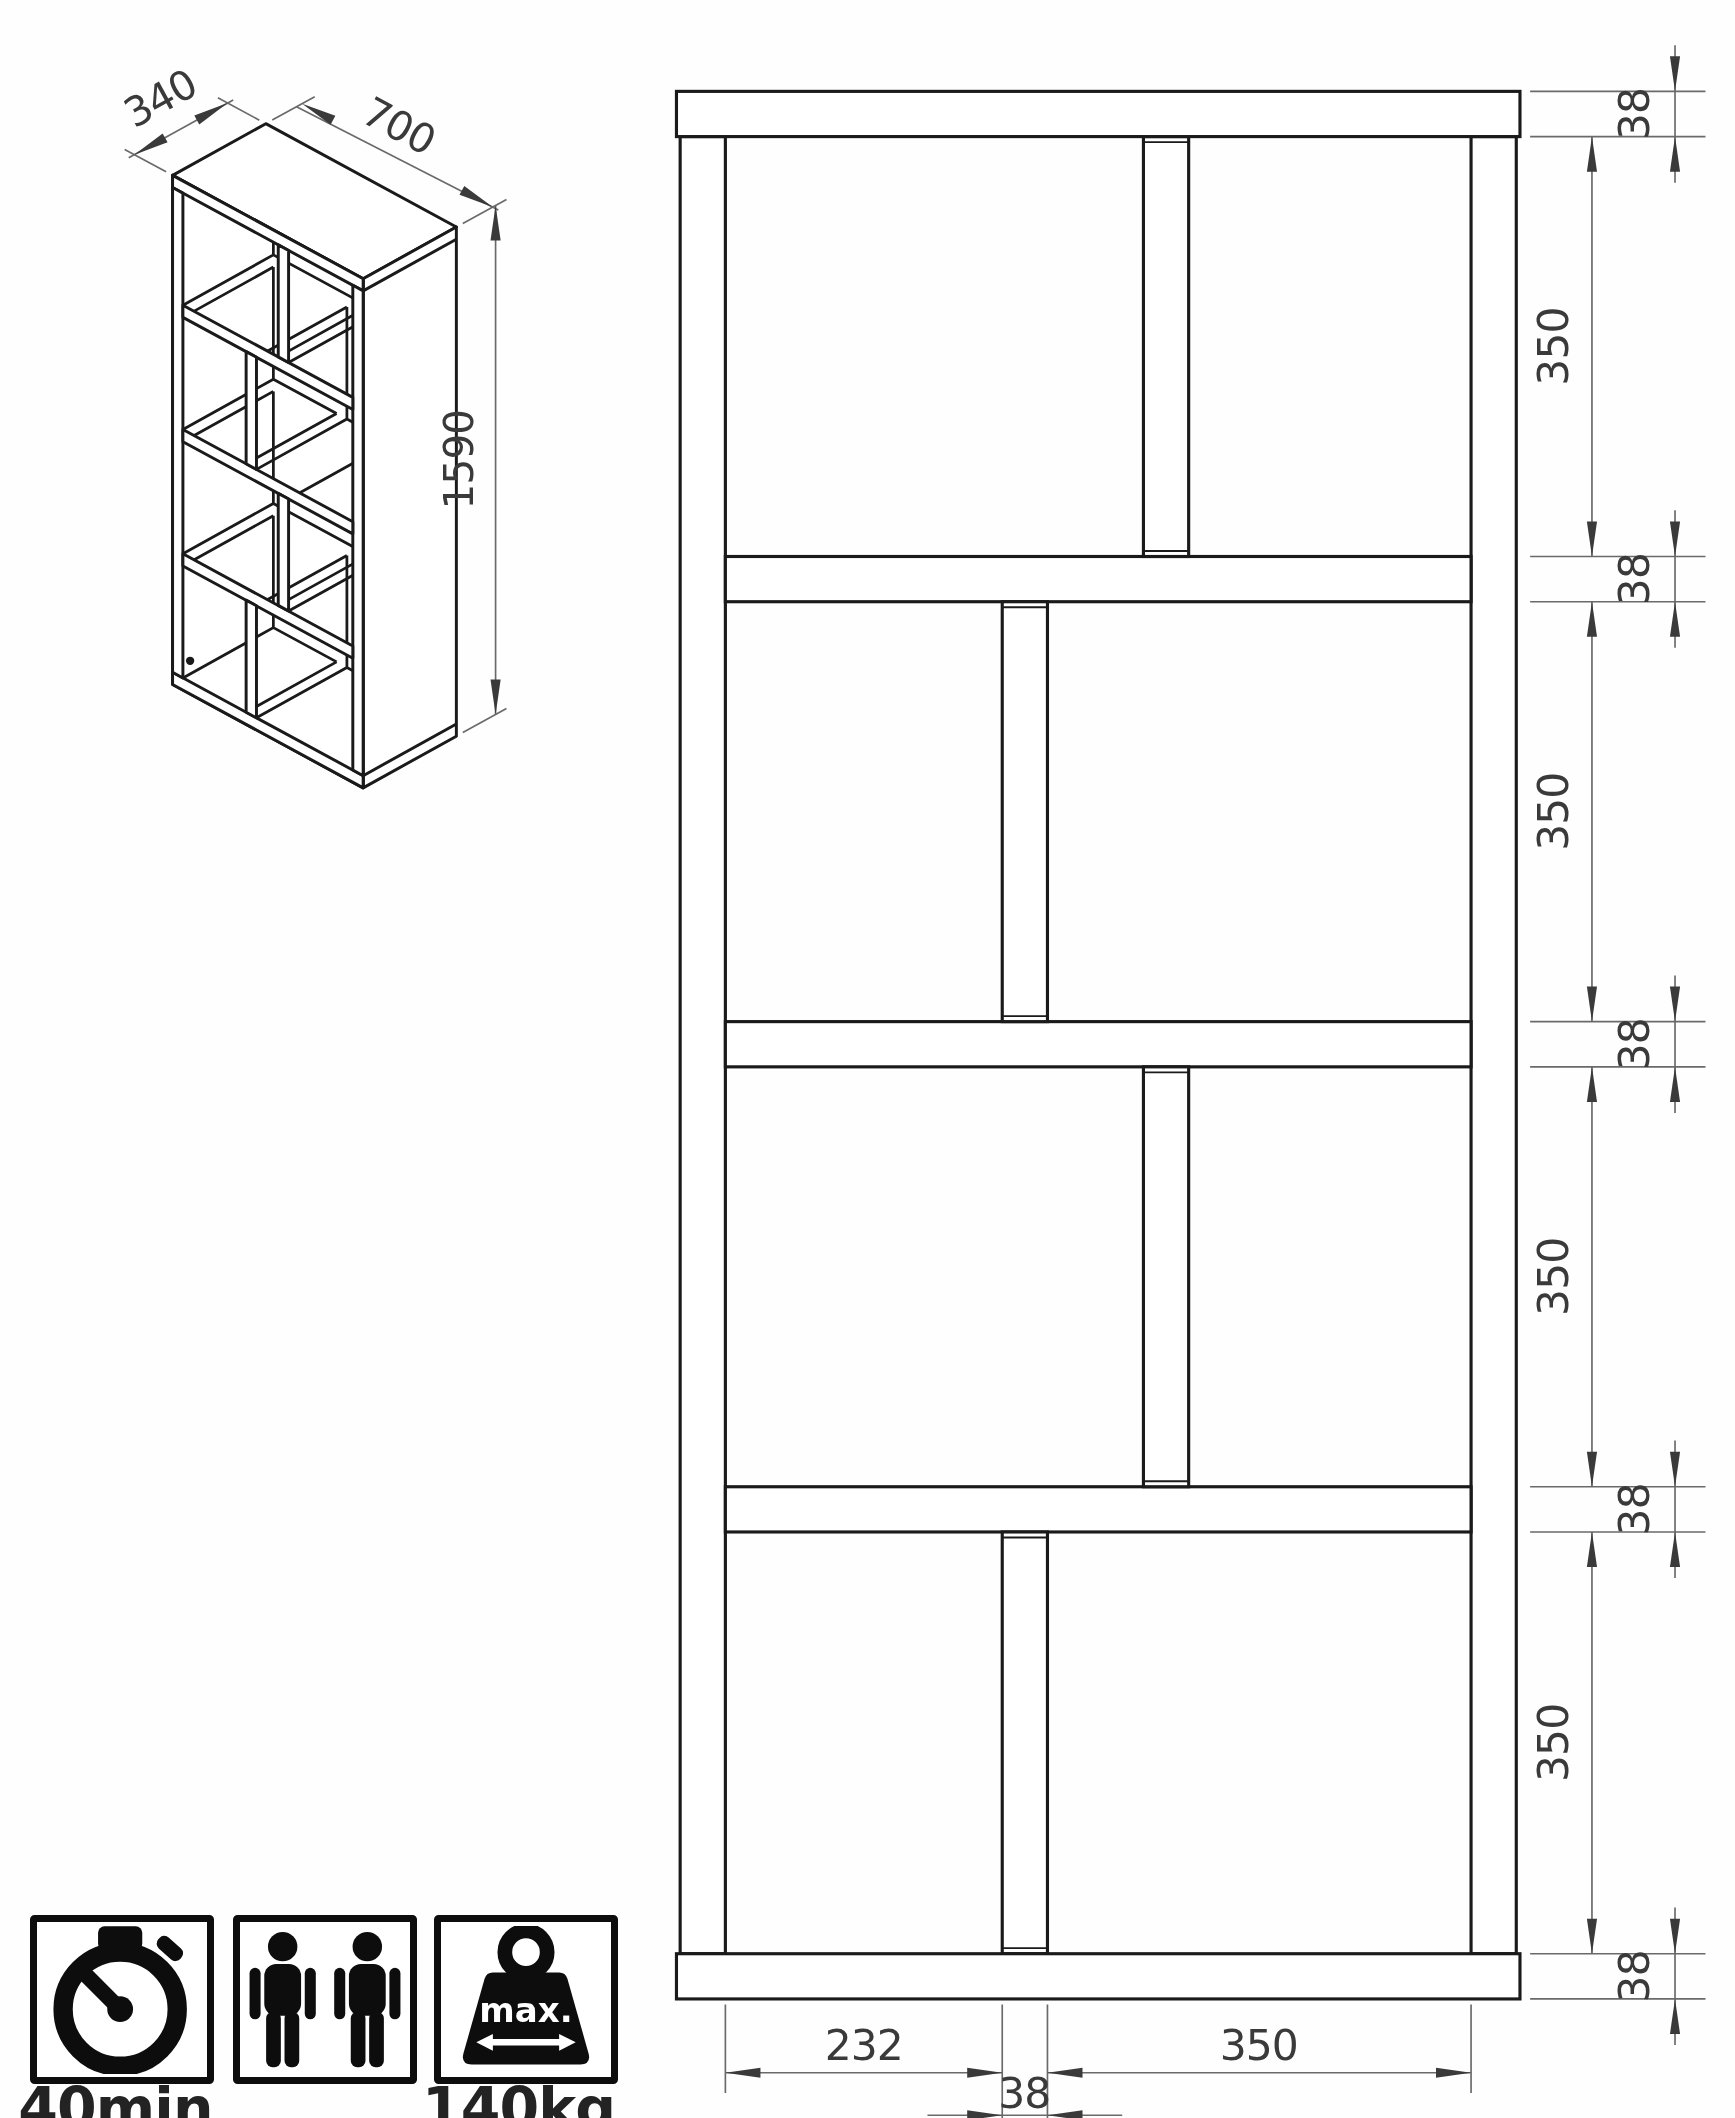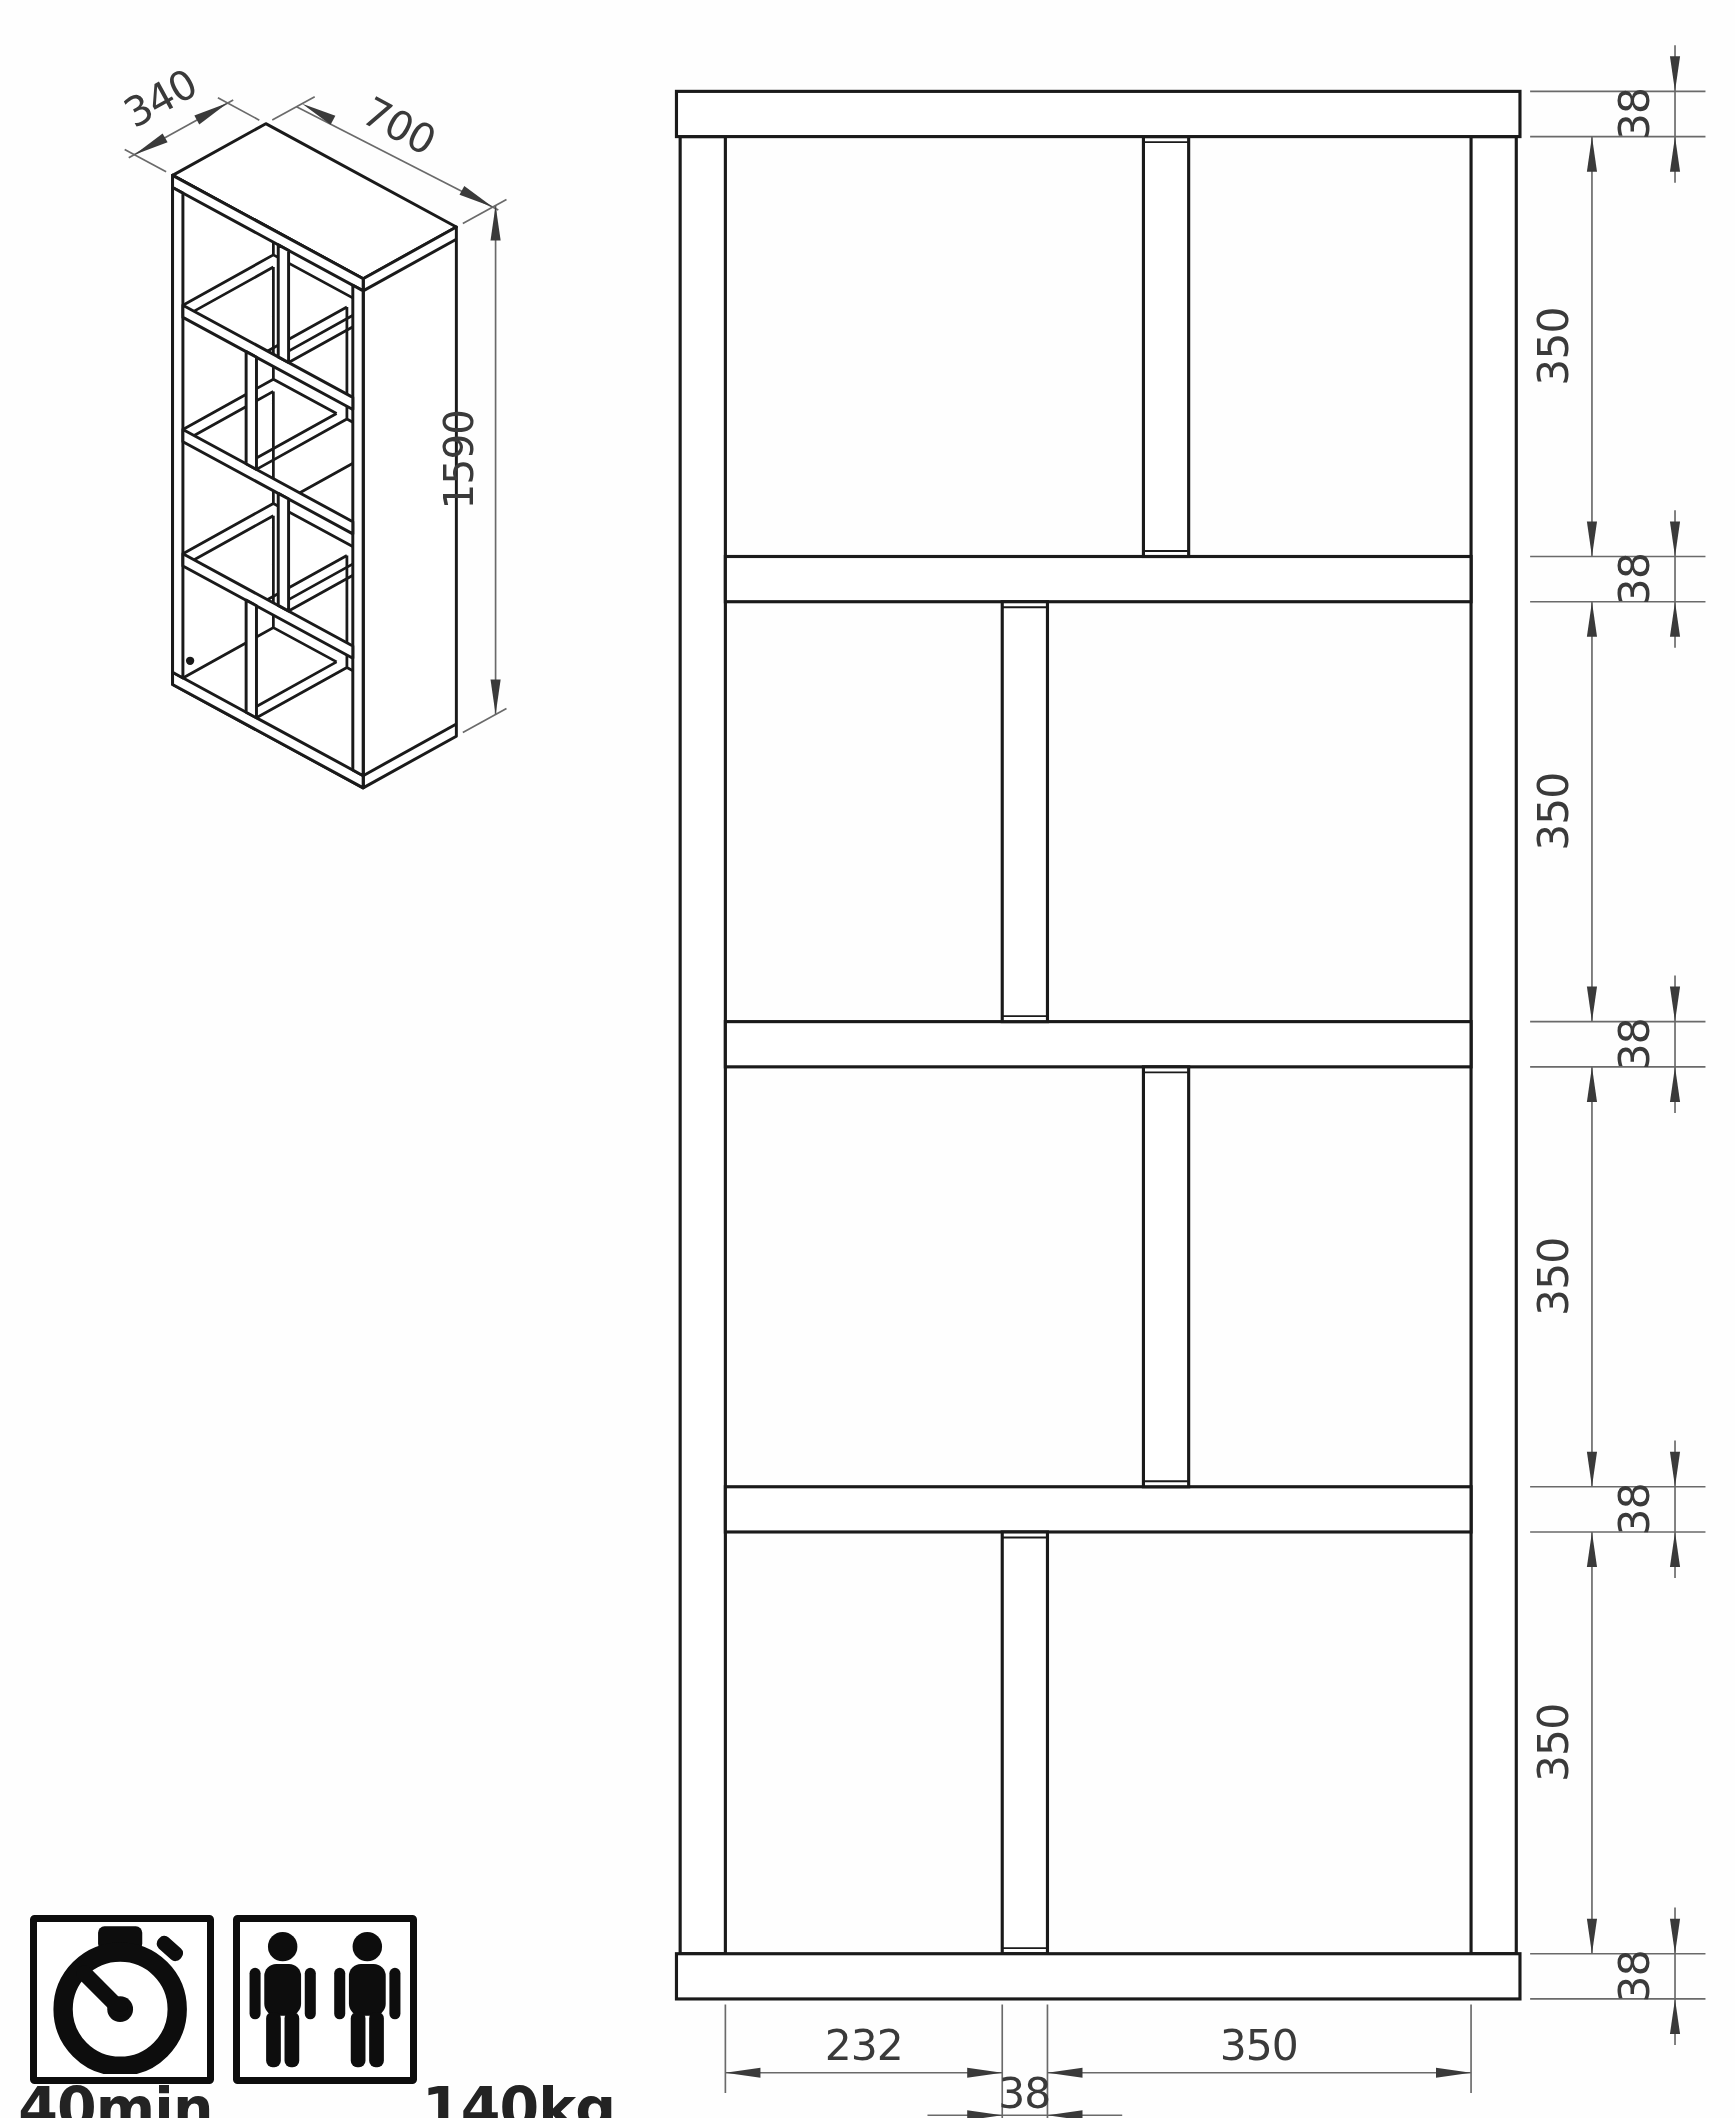--- a/index.html
+++ b/index.html
@@ -203,18 +203,30 @@
       <circle cx="42" cy="17" r="16"></circle>
       <rect x="22" y="36" width="40" height="56" rx="13"></rect>
       <rect x="6" y="40" width="12" height="56" rx="6"></rect>
       <rect x="66" y="40" width="12" height="56" rx="6"></rect>
       <rect x="24" y="88" width="16" height="60" rx="7"></rect>
       <rect x="44" y="88" width="16" height="60" rx="7"></rect>
     </g>
   </svg>
 </div>
 
+<div class="icon-box" style="left:434px;top:1915px;">
+  <svg width="162" height="148" viewBox="0 0 176 160">
+    <circle cx="88" cy="28" r="23" fill="none" stroke="#0d0d0d" stroke-width="16"></circle>
+    <path d="M52,50 L124,50 Q131,50 133,57 L156,138 Q159,150 147,150 L29,150 Q17,150 20,138 L43,57 Q45,50 52,50 Z" fill="#0d0d0d"></path>
+    <text x="88" y="104" text-anchor="middle" fill="#ffffff" style="font-family:'DejaVu Sans',sans-serif;font-size:37px;font-weight:700;">max.</text>
+    <g stroke="#ffffff" stroke-width="7" fill="#ffffff">
+      <line x1="44" y1="126" x2="132" y2="126"></line>
+      <polygon points="34,126 52,117 52,135" stroke="none"></polygon>
+      <polygon points="142,126 124,117 124,135" stroke="none"></polygon>
+    </g>
+  </svg>
+</div>
 
 <div class="badge-label" style="left:14px;top:2075px;">40min</div>
 <div class="badge-label" style="left:417px;top:2075px;">140kg</div>
 
 </div>
 
 
 </body></html>

